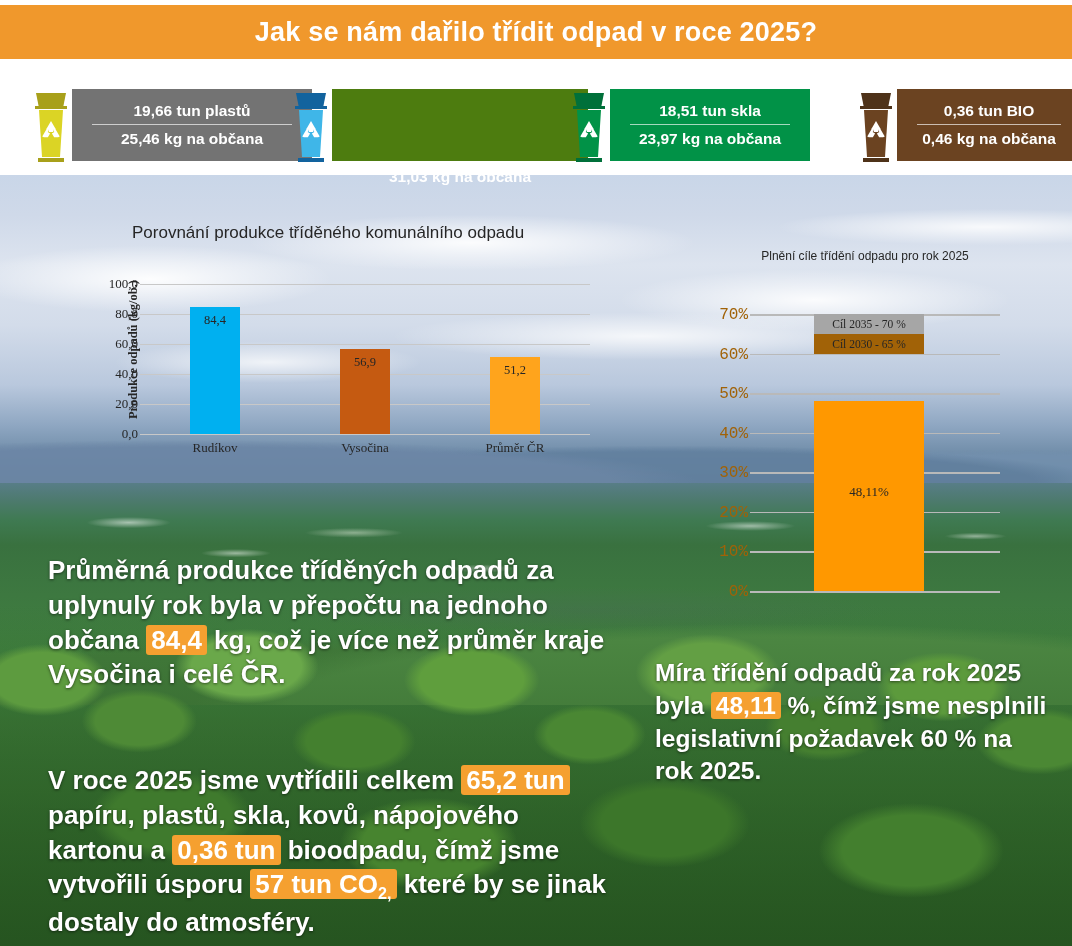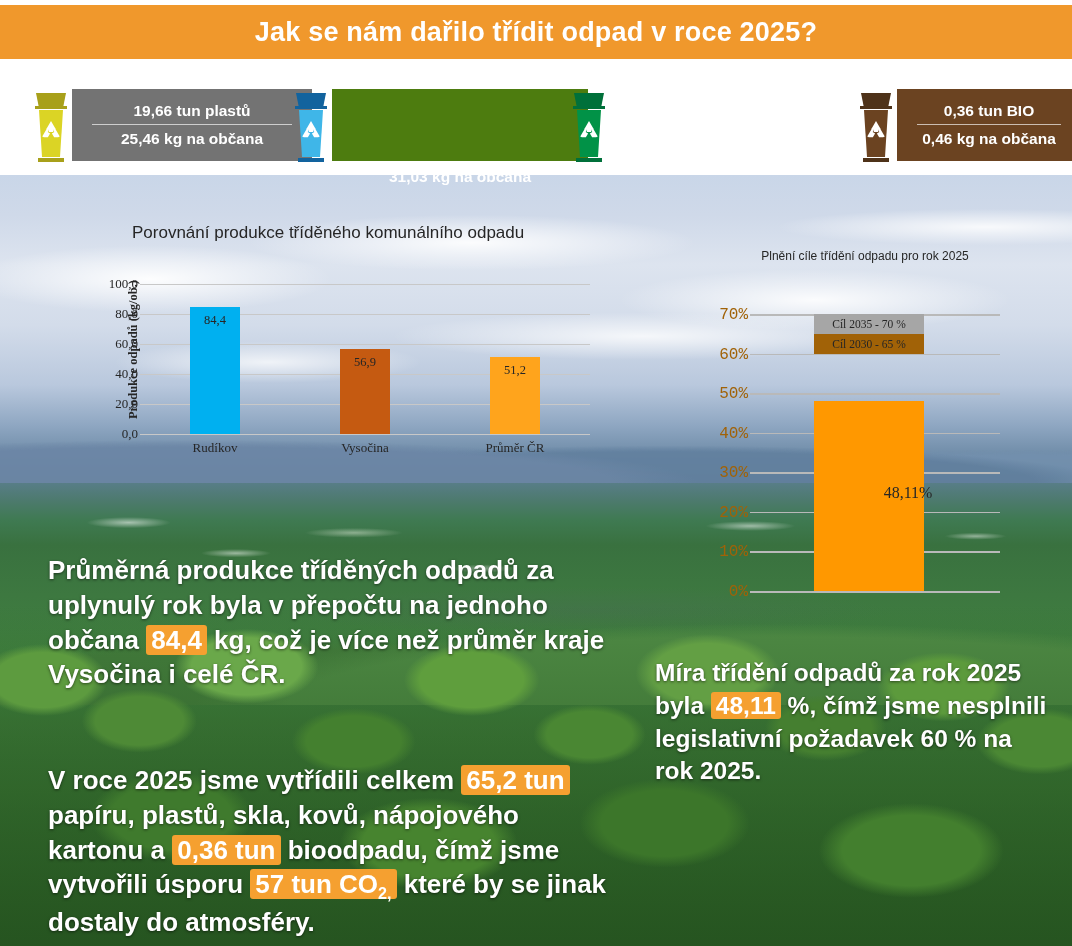--- a/index.html
+++ b/index.html
@@ -150,22 +150,22 @@
   }
   #chart2 .c2-plot{ position:absolute;left:22px;top:66px;width:290px;height:277px; }
   .c2-grid{ position:absolute;left:28px;width:250px;height:1.5px;background:#b9b9b9; }
   .c2-tick{
     position:absolute;left:-14px;width:40px;text-align:right;font-size:16px;
     color:#a16207;font-family:Liberation Mono, monospace;transform:translateY(-8px);
   }
   .c2-seg{ position:absolute;left:92px;width:110px;display:flex;align-items:center;justify-content:center; }
   .c2-seg span{ font-size:11.5px;color:#262626;font-family:"Liberation Serif", serif;white-space:nowrap; }
   .c2-val{
-    position:absolute;left:92px;width:110px;text-align:center;font-size:16px;
-    color:#262626;font-family:"Liberation Serif", serif;padding-left:39px;
+    position:absolute;left:92px;width:110px;text-align:center;font-size:13px;
+    color:#262626;font-family:"Liberation Serif", serif;
   }
 
   
   .copy{
     position:absolute;color:#fff;font-weight:bold;line-height:1.34;
     text-shadow:0 1px 3px rgba(0,0,0,.55);
   }
   #copy-left-1{ left:48px; top:553px; width:560px; font-size:26px; }
   #copy-left-2{ left:48px; top:763px; width:560px; font-size:26px; }
   #copy-right{ left:655px; top:657px; width:400px; font-size:24.5px; }
@@ -230,20 +230,25 @@
           <polygon points="6,8 36,8 33,23 9,23" fill="#00703A"></polygon>
           <rect x="5" y="21" width="32" height="3" fill="#00703A"></rect>
           <polygon points="9,25 33,25 30,72 12,72" fill="#019247"></polygon>
           <rect x="8" y="73" width="26" height="4" fill="#00703A"></rect>
           <g fill="#ffffff" transform="translate(21,46) scale(0.92)">
             <path d="M0,-11 L5.2,-2 L2.4,-2 L2.4,1 L-2.4,1 L-2.4,-2 L-5.2,-2 Z"></path>
             <path d="M-9.5,6 L-4.3,-3 L-2.0,-1.6 L-3.6,1.2 L-1.0,2.7 L-3.4,6.8 L-7.8,6.8 Z"></path>
             <path d="M9.5,6 L4.3,-3 L2.0,-1.6 L3.6,1.2 L1.0,2.7 L3.4,6.8 L7.8,6.8 Z"></path>
           </g>
         </svg></div>
+      <div class="bin-text" style="background: rgb(1, 146, 71); width: 200px;">
+        <div>18,51 tun skla</div>
+        <div class="sep"></div>
+        <div>23,97 kg na občana</div>
+      </div>
     </div>
     <div class="bin-card" style="left: 855px;">
       <div class="bin-icon"><svg width="42" height="80" viewBox="0 0 42 80">
           <polygon points="6,8 36,8 33,23 9,23" fill="#4E3219"></polygon>
           <rect x="5" y="21" width="32" height="3" fill="#4E3219"></rect>
           <polygon points="9,25 33,25 30,72 12,72" fill="#6B4321"></polygon>
           <rect x="8" y="73" width="26" height="4" fill="#4E3219"></rect>
           <g fill="#ffffff" transform="translate(21,46) scale(0.92)">
             <path d="M0,-11 L5.2,-2 L2.4,-2 L2.4,1 L-2.4,1 L-2.4,-2 L-5.2,-2 Z"></path>
             <path d="M-9.5,6 L-4.3,-3 L-2.0,-1.6 L-3.6,1.2 L-1.0,2.7 L-3.4,6.8 L-7.8,6.8 Z"></path>

